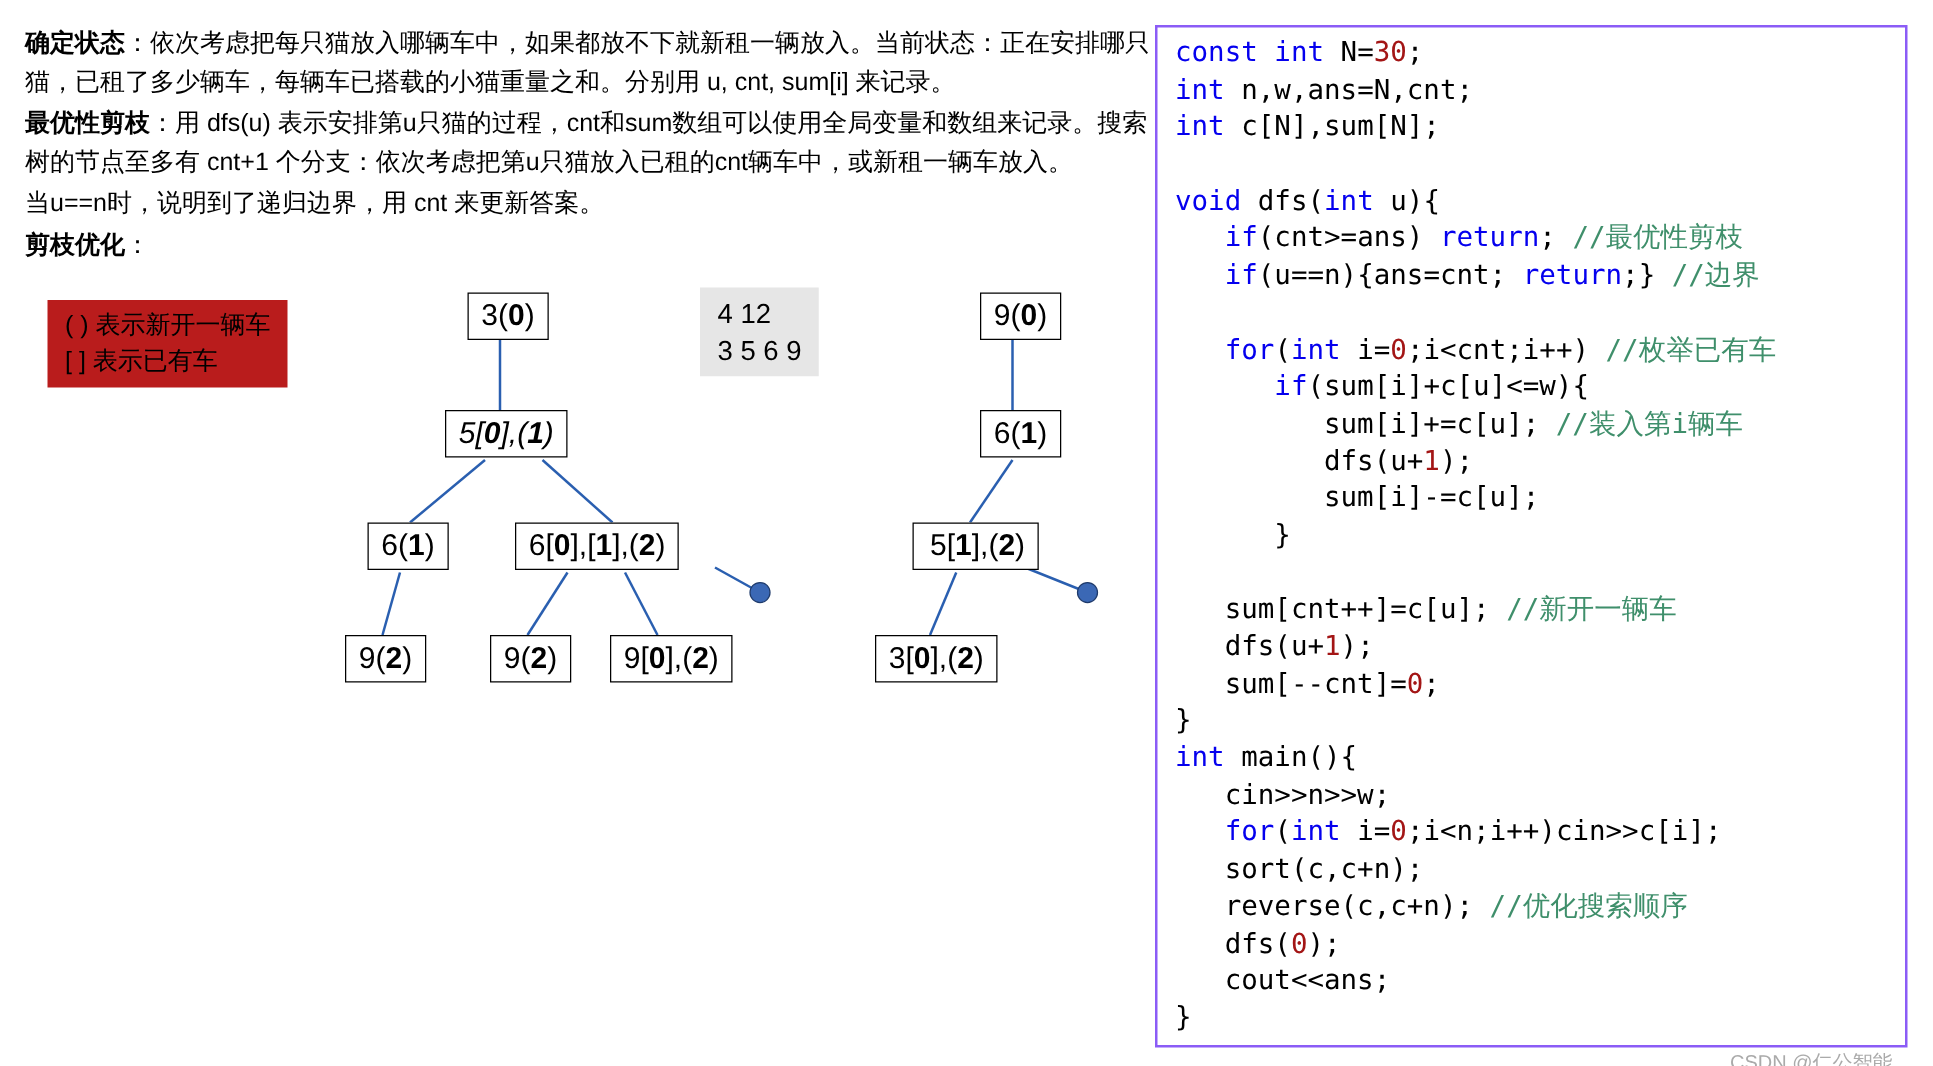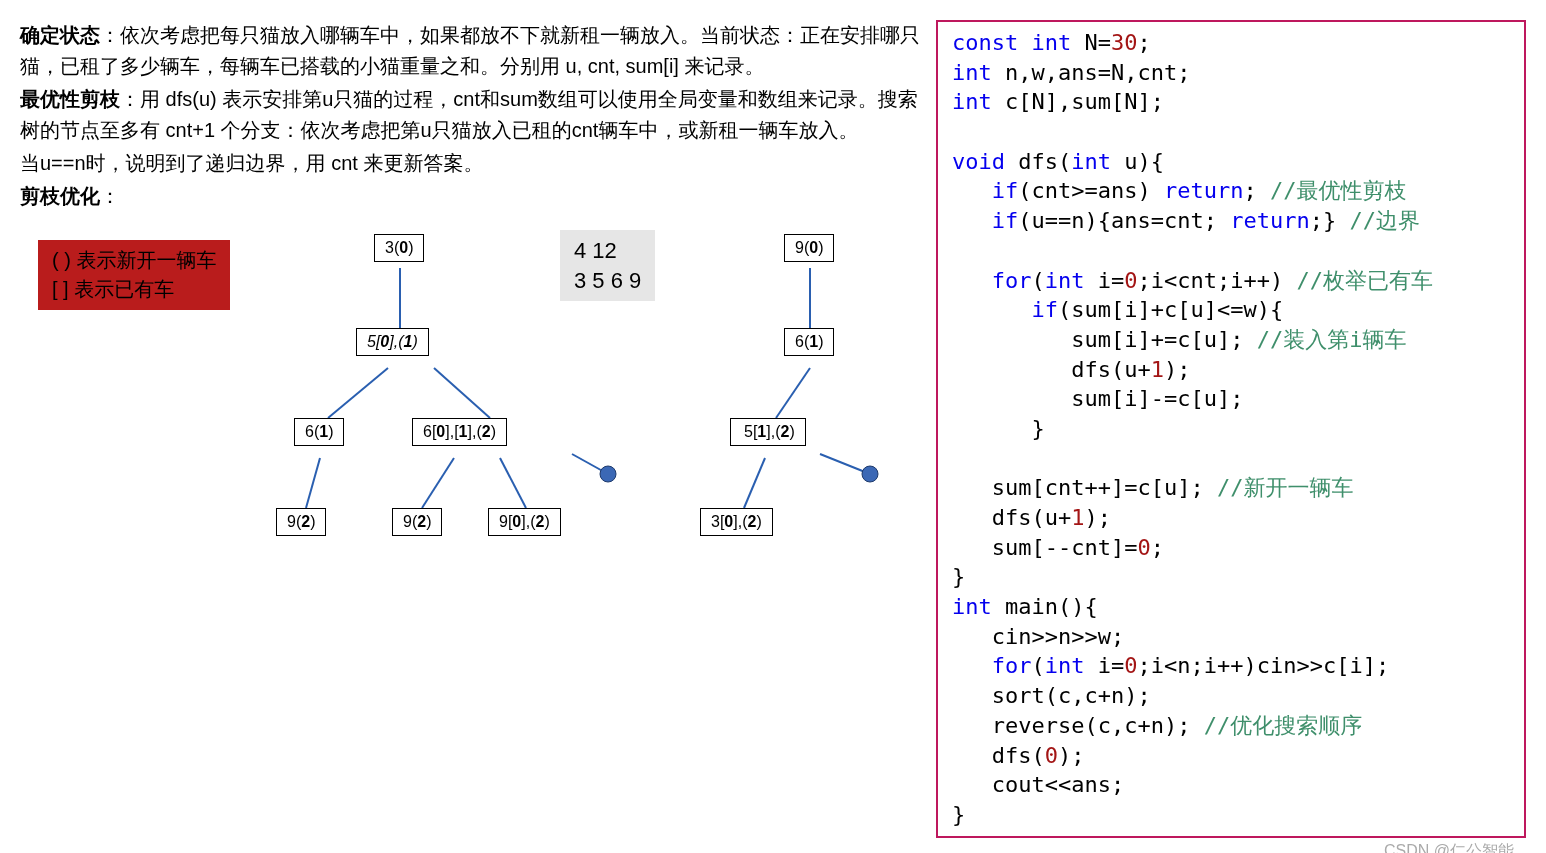--- a/index.html
+++ b/index.html
@@ -7,29 +7,29 @@
     padding: 20px;
     font-family: "Microsoft YaHei", "SimSun", sans-serif;
     font-size: 20px;
     color: #000;
     background: #fff;
     width: 1546px;
     box-sizing: border-box;
   }
   .page {
     display: flex;
-    gap: 16px;
+    gap: 4px;
   }
   .left {
     width: 900px;
     flex-shrink: 0;
   }
   .right {
     flex: 1;
-    border: 2px solid #be185d;
+    border: 2px solid #8b5cf6;
     padding: 6px 14px;
     font-family: Consolas, Menlo, monospace;
     font-size: 22px;
     line-height: 1.35;
     white-space: pre;
     position: relative;
   }
   .para { line-height: 1.55; margin-bottom: 2px; }
   .bold { font-weight: bold; }
   ol.opt { margin: 4px 0 10px 0; padding-left: 36px; }
@@ -54,21 +54,21 @@
     padding: 6px 14px;
     font-family: "Microsoft YaHei", sans-serif;
     font-size: 22px;
     white-space: pre;
     line-height: 1.35;
   }
   .node {
     position: absolute;
     border: 1.5px solid #000;
     background: #fff;
-    font-size: 16px;
+    font-size: 24px;
     padding: 4px 10px;
     white-space: nowrap;
     text-align: center;
     z-index: 2;
   }
   .node .b { font-weight: bold; }
   svg.edges {
     position: absolute;
     left: 0; top: 0;
     width: 100%; height: 100%;

